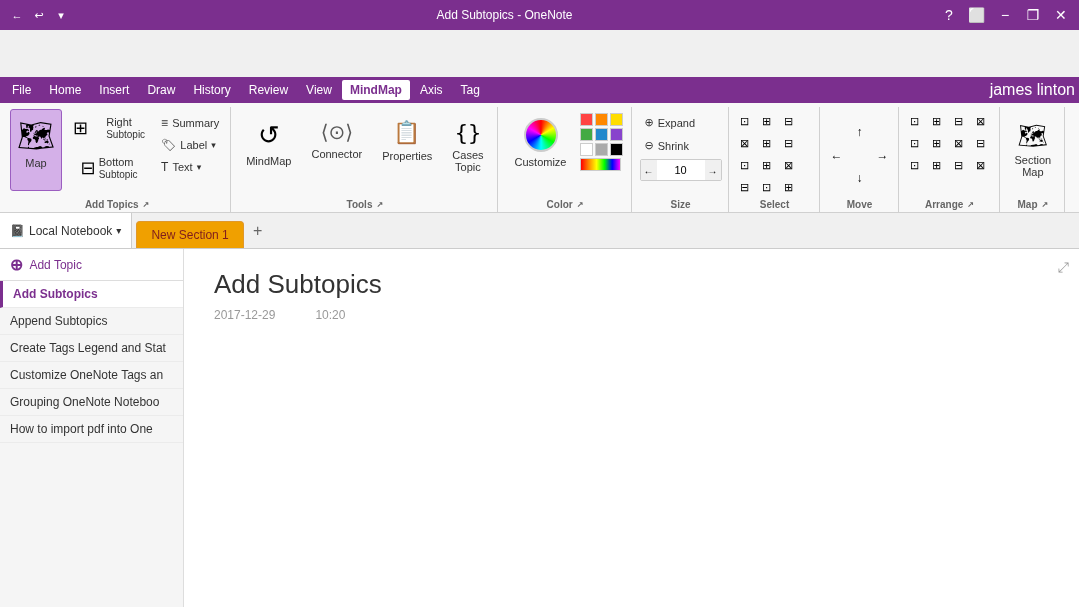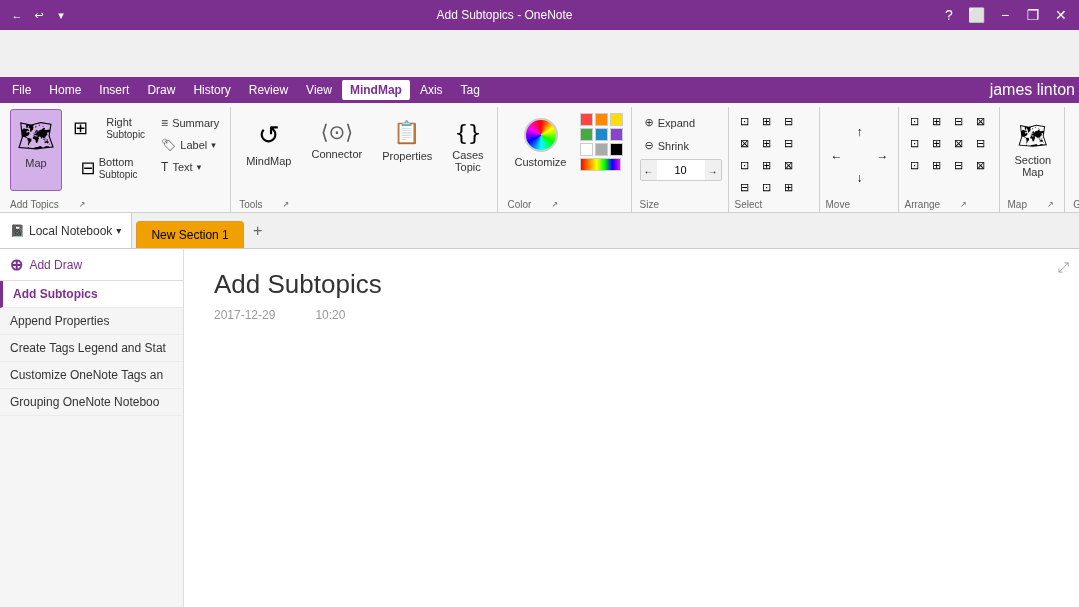--- a/index.html
+++ b/index.html
@@ -124,21 +124,21 @@
       cursor: pointer;
       background: white;
       color: #333;
       font-size: 12px;
       font-weight: 500;
     }
     .section-tabs { display: flex; align-items: flex-end; flex: 1; padding: 0 4px; gap: 2px; }
     .section-tab {
       padding: 6px 14px;
       background: #f9a825;
-      color: #000000;
+      color: #7f1d1d;
       font-size: 12px;
       cursor: pointer;
       border-radius: 4px 4px 0 0;
       border: 1px solid #e0982a;
       border-bottom: none;
       font-weight: 500;
     }
     .section-tab.active { background: #f0a000; }
     .add-section-btn {
       width: 24px;
@@ -237,21 +237,23 @@
 
     
     .ribbon-btn-large.pressed { background: #d4b0e8; border-color: #9b5ec0; }
     .ribbon-group-footer {
       font-size: 10px;
       color: #666;
       text-align: center;
       padding: 2px 0;
       display: flex;
       align-items: center;
-      gap: 20px;
+      justify-content: center;
+      gap: 4px;
+      font-weight: bold;
     }
     .group-expand-icon { font-size: 8px; cursor: pointer; }
   </style>
 </head>
 <body>
 
 <div class="title-bar">
   <div class="title-bar-left">
     <div class="quick-access">
       <div class="qa-btn">←</div>
@@ -521,28 +523,29 @@
     </div>
     <div class="add-section-btn">+</div>
   </div>
 </div>
 
 <div class="content-area">
 
   <div class="pages-sidebar">
     <div class="add-page-btn">
       <span class="add-page-icon">⊕</span>
-      <span>Add Draw</span>
+      <span>Add Topic</span>
     </div>
     <div class="pages-list">
       <div class="page-item active">Add Subtopics</div>
-      <div class="page-item">Append Properties</div>
+      <div class="page-item">Append Subtopics</div>
       <div class="page-item">Create Tags Legend and Stat</div>
       <div class="page-item">Customize OneNote Tags an</div>
       <div class="page-item">Grouping OneNote Noteboo</div>
+      <div class="page-item">How to import pdf into One</div>
     </div>
   </div>
 
   <div class="note-area">
     <div class="note-expand-btn">⤢</div>
     <div class="note-title">Add Subtopics</div>
     <div class="note-meta">
       <span>2017-12-29</span>
       <span>10:20</span>
     </div>

